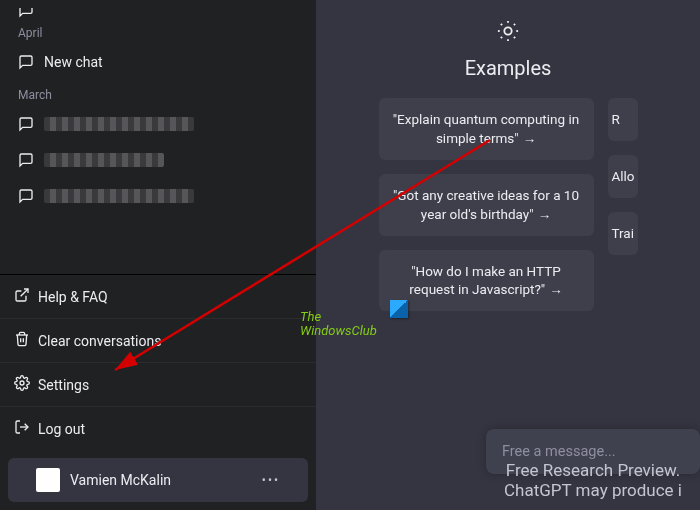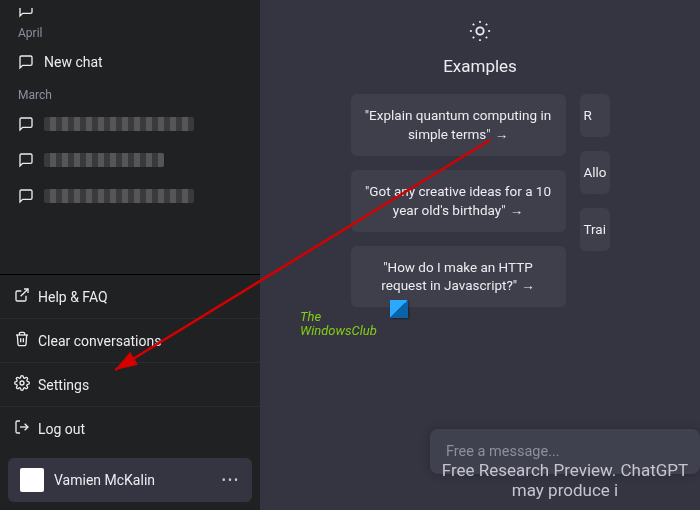--- a/index.html
+++ b/index.html
@@ -1,32 +1,32 @@
 <!DOCTYPE html>
 <html><head>
 <meta charset="utf-8">
 <style>
   * { box-sizing: border-box; margin: 0; padding: 0; font-family: -apple-system, BlinkMacSystemFont, "Segoe UI", Roboto, sans-serif; }
   body { width: 700px; height: 510px; overflow: hidden; background: #343541; display: flex; }
-  .sidebar { width: 260px; background: #202123; display: flex; flex-direction: column; color: #ececf1; font-size: 14px; justify-content: center; }
+  .sidebar { width: 316px; background: #202123; display: flex; flex-direction: column; color: #ececf1; font-size: 14px; justify-content: center; }
   .sidebar-top { flex: 1; overflow: hidden; padding: 8px 8px 0 8px; }
   .chat-item { display: flex; align-items: center; gap: 10px; padding: 10px; border-radius: 6px; cursor: pointer; }
   .section-label { color: #8e8ea0; font-size: 12px; padding: 8px 10px 4px 10px; }
   .chat-icon { width: 16px; height: 16px; flex: none; }
   .redact { display: inline-block; height: 14px; width: 150px; background: repeating-linear-gradient(90deg,#3a3a3d 0 6px,#55555a 6px 12px); border-radius: 2px; filter: blur(0.5px); }
   .redact.w2 { width: 120px; }
   .bottom-menu { border-top: 1px solid #000; }
   .menu-item { display: flex; align-items: center; gap: 8px; padding: 12px 14px; cursor: pointer; border-top: 1px solid rgba(255,255,255,0.05); }
   .menu-item:first-child { border-top: none; }
-  .user-row { display: flex; align-items: center; gap: 10px; padding: 10px 12px; margin: 8px; background: #343541; border-radius: 6px; cursor: pointer; }
+  .user-row { display: flex; align-items: center; gap: 10px; padding: 10px 28px; margin: 8px; background: #343541; border-radius: 6px; cursor: pointer; }
   .avatar { width: 24px; height: 24px; background: #fff; border-radius: 2px; }
   .dots { margin-left: auto; color: #c5c5d2; letter-spacing: 2px; font-size: 12px; }
   .main { flex: 1; position: relative; display: flex; flex-direction: column; align-items: center; color: #ececf1; padding-top: 20px; }
   .sun { margin-bottom: 10px; }
-  .examples-title { font-size: 17px; margin-bottom: 18px; }
+  .examples-title { font-size: 20px; margin-bottom: 18px; }
   .cards { display: flex; gap: 14px; }
   .card-col { display: flex; flex-direction: column; gap: 14px; }
   .card { width: 215px; background: #3e3f4b; border-radius: 6px; padding: 12px 14px; font-size: 13.5px; text-align: center; cursor: pointer; line-height: 1.4; }
   .card.cut { width: 30px; padding: 12px 4px; overflow: hidden; text-align: left; white-space: nowrap; }
   .arrow { display: inline-block; margin-left: 4px; }
   .input-bar { position: absolute; left: 170px; right: 0; bottom: 36px; }
   .input-box { background: #40414f; border-radius: 8px; padding: 14px 16px; color: #8e8ea0; font-size: 14.5px; box-shadow: 0 0 10px rgba(0,0,0,0.25); }
   .footer { position: absolute; left: 170px; right: 0; bottom: 10px; color: #c5c5d2; font-size: 17px; text-align: center; }
   .watermark { position: absolute; left: 300px; top: 310px; color: #84cc16; font-size: 13px; line-height: 1.1; font-style: italic; user-select: none; }
   .wm-sq { position: absolute; left: 390px; top: 300px; width: 18px; height: 18px; background: linear-gradient(135deg,#2aa9ff 50%,#0a63a8 50%); box-shadow: 1px 1px 2px rgba(0,0,0,.4); }

